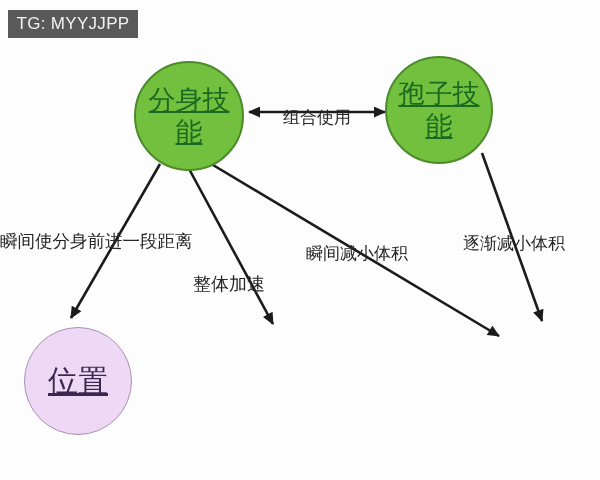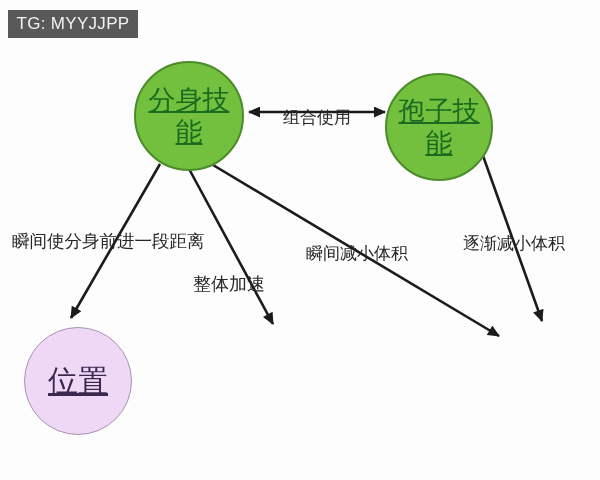--- a/index.html
+++ b/index.html
@@ -9,33 +9,33 @@
   
   .arrows{position:absolute;left:0;top:0;width:600px;height:480px;}
 
   
   .node{position:absolute;border-radius:50%;display:flex;align-items:center;justify-content:center;
         text-align:center;font-weight:500;}
   .node .lbl{display:block;line-height:1.2;text-decoration:underline;}
   .node-clone{left:134px;top:61px;width:106px;height:106px;background:#72c03e;border:2px solid #4c8b2a;
               color:#1a6b1f;font-size:27px;}
   .node-clone .lbl,.node-spore .lbl{width:88px;}
-  .node-spore{left:385px;top:73px;width:104px;height:104px;background:#72c03e;border:2px solid #4c8b2a;
+  .node-spore{left:385px;top:56px;width:104px;height:104px;background:#72c03e;border:2px solid #4c8b2a;
               color:#1a6b1f;font-size:27px;}
   .node-position{left:24px;top:327px;width:106px;height:106px;background:#efd8f6;border:1.5px solid #a593ad;
                  color:#3b2850;font-size:30px;}
   .node-speed{left:254px;top:327px;width:106px;height:106px;background:#8ed3eb;border:1.5px solid #6ba4b8;
               color:#1e3a56;font-size:30px;}
   .node-volume{left:485px;top:331px;width:101px;height:101px;background:#e0a629;border:1.5px solid #aa7d1e;
                color:#722b11;font-size:30px;}
 
   
   .edge-label{position:absolute;font-size:17px;color:#262626;white-space:nowrap;}
   .lab-combine{left:317px;top:106px;transform:translateX(-50%);}
-  .lab-dist{left:12px;top:229px;font-size:17.5px;}
+  .lab-dist{left:0;top:229px;font-size:17.5px;}
   .lab-accel{left:229px;top:245px;transform:translateX(-50%);font-size:18px;margin-top:27px;}
   .lab-shrink-instant{left:357px;top:242px;transform:translateX(-50%);}
   .lab-shrink-gradual{left:514px;top:232px;transform:translateX(-50%);}
 
   
   .badge{position:absolute;background:#595959;color:#f2f2f2;font-size:17px;
          display:flex;align-items:center;justify-content:center;letter-spacing:.3px;}
   .badge-tg{left:8px;top:10px;width:130px;height:28px;}
   .badge-site{left:398px;top:444px;width:202px;height:30px;}
 </style>

